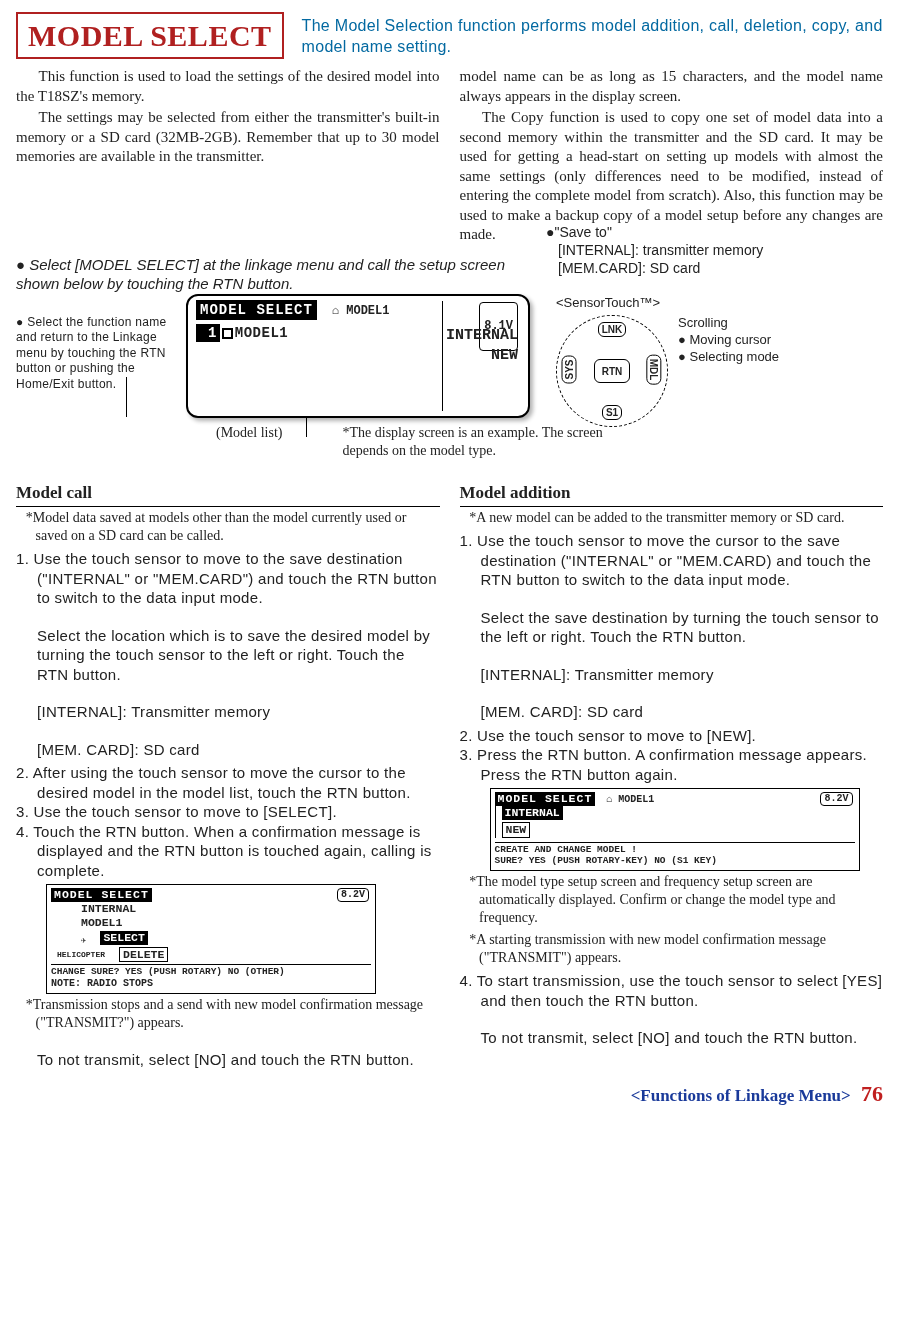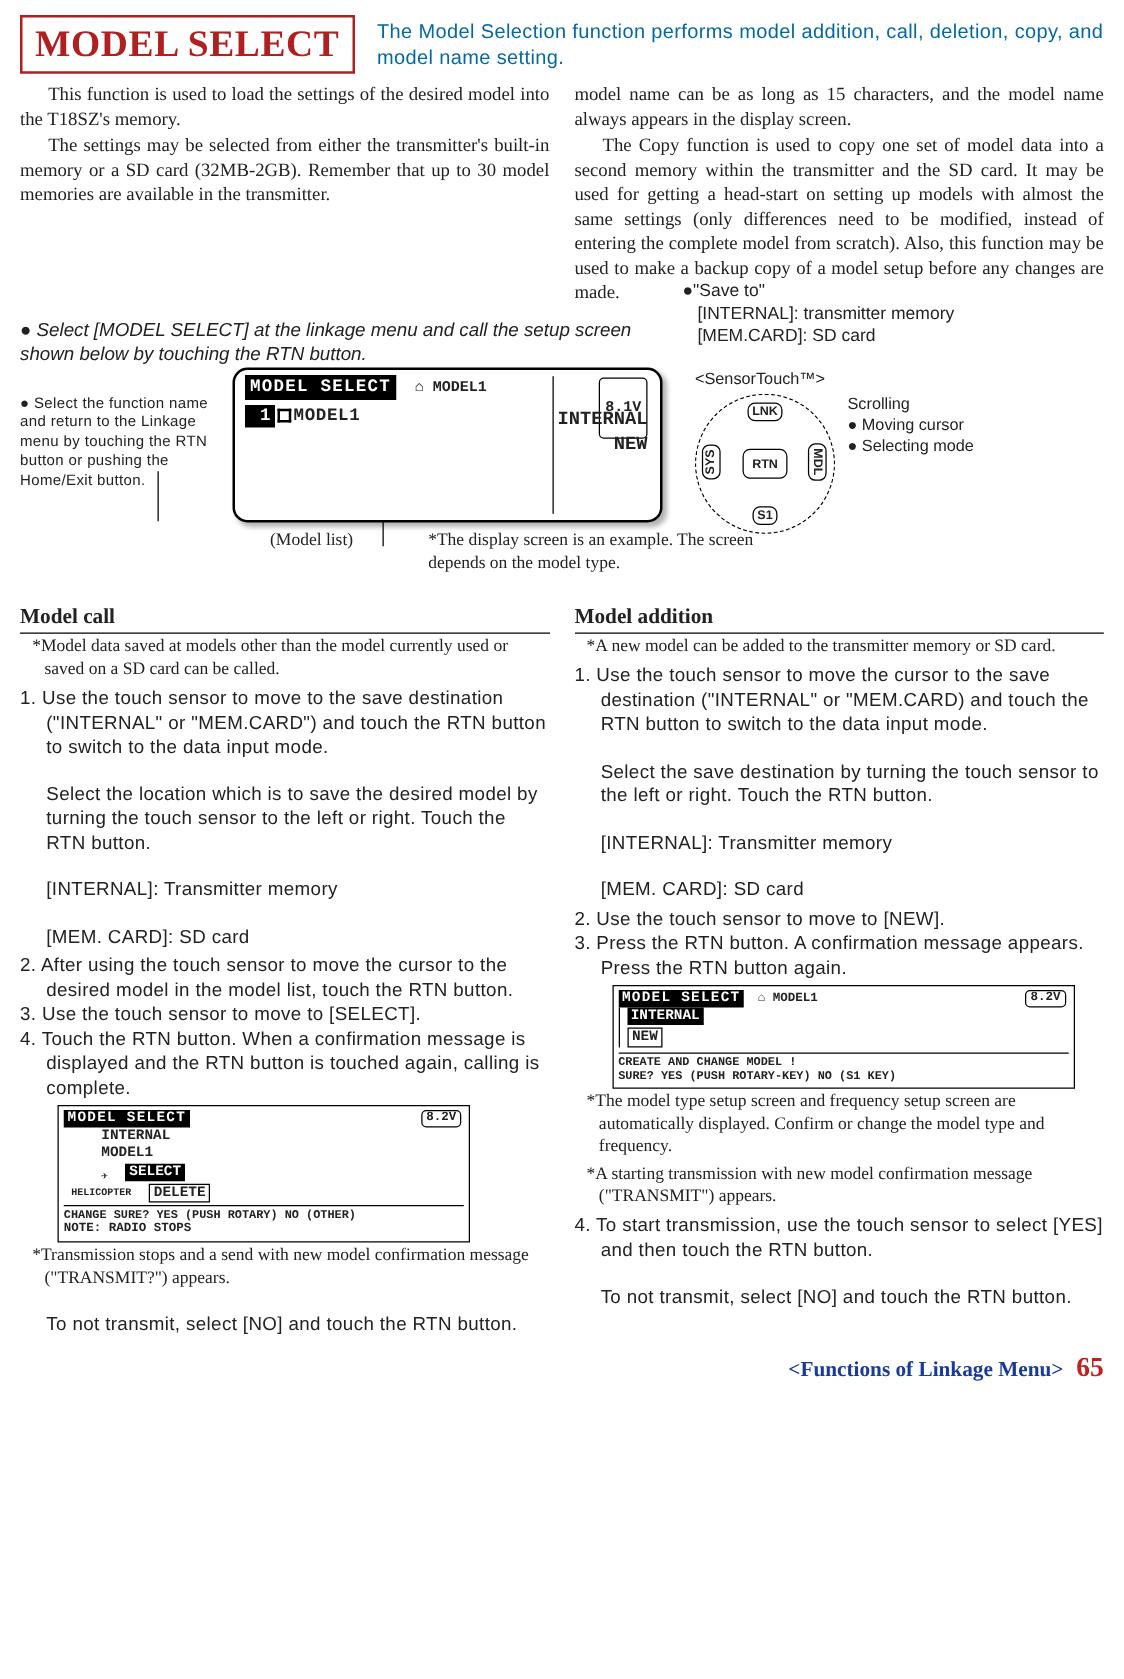--- a/index.html
+++ b/index.html
@@ -260,14 +260,14 @@
 
     <div class="note">*The model type setup screen and frequency setup screen are automatically displayed. Confirm or change the model type and frequency.</div>
     <div class="note">*A starting transmission with new model confirmation message ("TRANSMIT") appears.</div>
     <div class="step">4. To start transmission, use the touch sensor to select [YES] and then touch the RTN button.</div>
     <div class="substep">To not transmit, select [NO] and touch the RTN button.</div>
   </div>
 </div>
 
 <div class="footer">
   <span>&lt;Functions of Linkage Menu&gt;</span>
-  <span class="pg">65</span>
+  <span class="pg">76</span>
 </div>
 
 </body></html>

